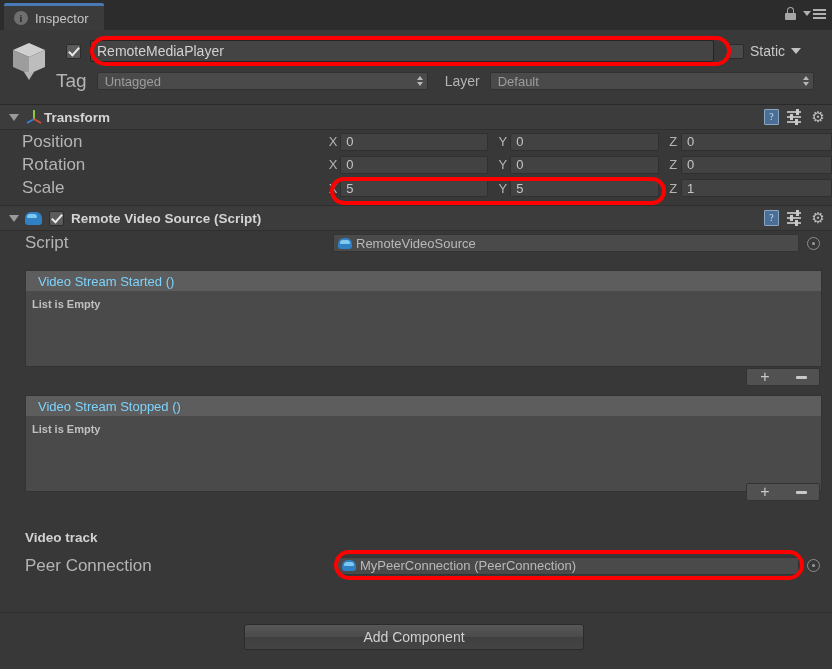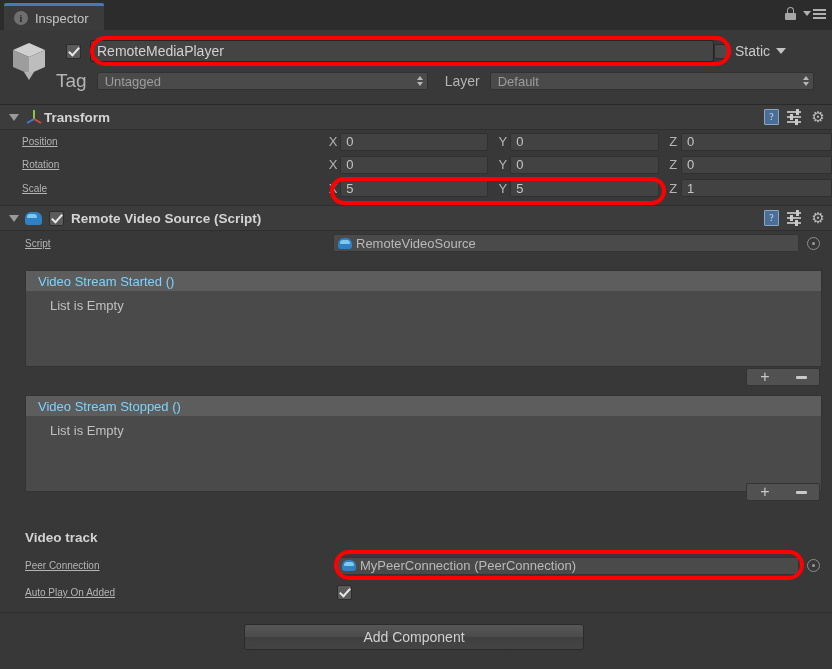--- a/index.html
+++ b/index.html
@@ -132,21 +132,21 @@
   .book-icon .q { position:absolute; left:0; right:0; top:1px; text-align:center; font-size:10px; color:#cfe0f0; font-family:"Liberation Serif",serif; line-height:14px;}
   .presets-icon { width:15px;height:14px; position:relative;}
   .presets-icon i { position:absolute; left:0; height:2px; background:#b2b2b2; }
   .presets-icon .l1{top:1px;width:14px;} .presets-icon .l2{top:6px;width:14px;} .presets-icon .l3{top:11px;width:14px;}
   .presets-icon b { position:absolute; width:3px; height:6px; background:#cacaca;}
   .presets-icon .k1{top:-1px; left:9px;} .presets-icon .k2{top:4px;left:3px;} .presets-icon .k3{top:9px;left:8px;}
   .gear-icon { width:16px; height:16px; position: relative; color:#bcbcbc; font-size:15px; line-height:16px; text-align:center;}
 
   
   .prop-row { position: relative; height: 22px; display: flex; align-items: center; }
-  .prop-label { color: #b4b4b4; font-size: 10px; text-decoration: underline; }
+  .prop-label { color: #b4b4b4; font-size: 17px; }
   .num-field {
     height: 18px;
     background: #424242;
     border: 1px solid #303030;
     border-radius: 1px;
     color: #c5c5c5; font-size: 13px;
     display: flex; align-items: center; padding-left: 5px;
     box-sizing: border-box;
   }
   .axis { color: #b4b4b4; font-size: 13px; width: 12px; text-align: left; }
@@ -185,21 +185,21 @@
     border: 1px solid #333333;
     box-sizing: border-box;
   }
   .evt-head {
     height: 20px;
     background: #5d5d5d;
     border-bottom: 1px solid #4a4a4a;
     display: flex; align-items: center; padding-left: 12px;
     color: #7dd3fc; font-size: 13px;
   }
-  .evt-empty { padding: 6px 0 0 24px; color: #c0c0c0; font-size: 13px; }
+  .evt-empty { padding: 6px 0 0 6px; color: #c0c0c0; font-size: 11px; font-weight: bold; }
   .evt-buttons {
     position: absolute;
     display: flex;
     height: 18px;
     background: #515151;
     border: 1px solid #333333;
     border-radius: 2px;
     box-sizing: border-box;
     overflow: hidden;
   }
@@ -261,21 +261,21 @@
     <svg class="obj-cube" viewBox="0 0 38 42">
       <polygon points="3,11 19,4 35,11 19,18" fill="#cfcfcf"></polygon>
       <polygon points="3,11 19,18 19,35 3,28" fill="#9d9d9d"></polygon>
       <polygon points="35,11 19,18 19,35 35,28" fill="#bdbdbd"></polygon>
       <polygon points="14,33 24,33 19,41" fill="#b5b5b5"></polygon>
     </svg>
 
     <div class="obj-row1">
       <span class="chk on" style="margin-left:66px;"></span>
       <span class="name-field" style="margin-left:9px; width:624px;">RemoteMediaPlayer</span>
-      <span class="static-box" style="margin-left:0;text-align:right;">
+      <span class="static-box" style="margin-left:15px;text-align:right;">
         <span class="chk-static"></span>
         <span class="static-label">Static</span>
         <span class="dd-caret"></span>
       </span>
     </div>
 
     <div class="obj-row2">
       <span class="small-label" style="margin-left:56px;">Tag</span>
       <span class="popup" style="margin-left:10px; width:331px;">
         <span>Untagged</span>
@@ -405,24 +405,20 @@
 
   <div class="prop-row" style="position:absolute; left:0; top:554px; width:832px; height:23px;">
     <span class="prop-label" style="margin-left:25px; width:312px;">Peer Connection</span>
     <span class="obj-field" style="width:462px;">
       <span class="script-glyph"></span>
       <span>MyPeerConnection (PeerConnection)</span>
     </span>
     <span class="dot-target" style="margin-left:8px;"></span>
   </div>
 
-  <div class="prop-row" style="position:absolute; left:0; top:581px; width:832px; height:23px;">
-    <span class="prop-label" style="margin-left:25px; width:312px;">Auto Play On Added</span>
-    <span class="chk on"></span>
-  </div>
 
   <div class="addcomp-sep" style="top:612px;"></div>
   <div class="addcomp" style="left:244px; top:624px; width:340px;">Add Component</div>
 
   <div class="annot" style="left:90px; top:36px; width:641px; height:30px;"></div>
   <div class="annot" style="left:330px; top:177px; width:336px; height:28px;"></div>
   <div class="annot" style="left:334px; top:550px; width:470px; height:30px;"></div>
 
 </div>
 

